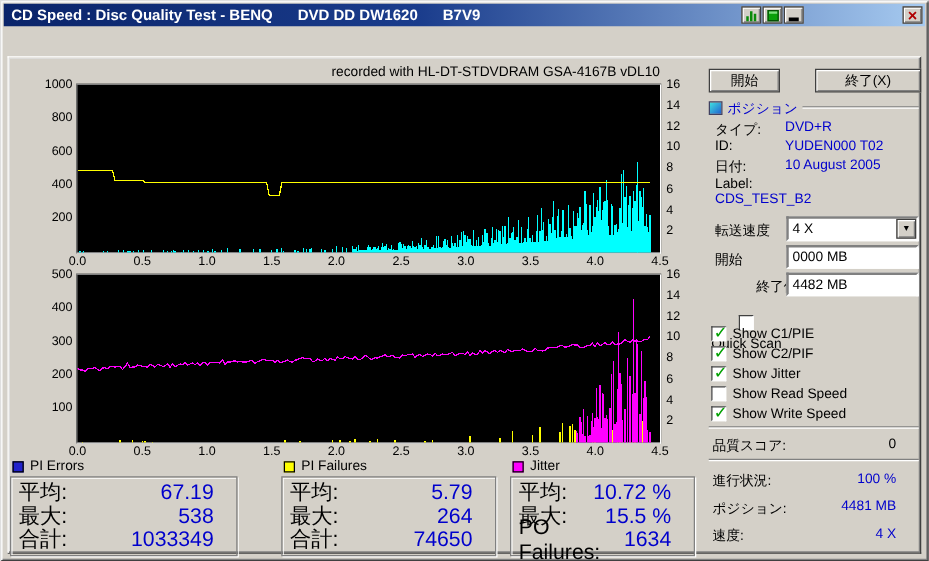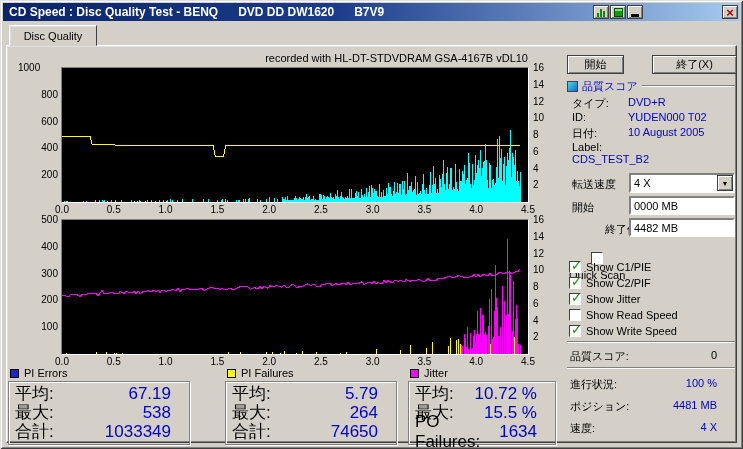--- a/index.html
+++ b/index.html
@@ -69,21 +69,20 @@
       <span class="icon-book"></span>
     </button>
     <button class="tbtn" style="left:624px;">
       <span class="icon-min"></span>
     </button>
     <button class="tbtn" style="right:2px;">
       <span class="icon-x">×</span>
     </button>
   </div>
 
-  <div class="tab">Disc Quality</div>
   <div class="panel"></div>
 
   <div class="chart-header">recorded with HL-DT-STDVDRAM GSA-4167B vDL10</div>
   <div class="plot" id="plot-top" style="left:61px;top:67px;">
       <svg width="466" height="134" viewBox="0 0 466 134" shape-rendering="crispEdges">
         <line x1="2" y1="134" x2="2" y2="132.7" stroke="#00ffff"></line>
         <line x1="4" y1="134" x2="4" y2="133.4" stroke="#00ffff"></line>
         <line x1="5" y1="134" x2="5" y2="132.6" stroke="#00ffff"></line>
         <line x1="21" y1="134" x2="21" y2="132.6" stroke="#00ffff"></line>
         <line x1="24" y1="134" x2="24" y2="133.1" stroke="#00ffff"></line>
@@ -467,21 +466,21 @@
         <line x1="458" y1="134" x2="458" y2="125.3" stroke="#ff00ff"></line>
         <polyline fill="none" stroke="#ff00ff" points="0,74.8 2,76.0 4,75.9 6,76.9 8,75.0 10,74.7 12,74.7 14,73.9 16,75.5 18,76.4 20,74.5 22,74.2 24,74.8 26,73.5 28,73.4 30,73.6 32,73.4 34,73.2 36,75.6 38,73.2 40,70.5 42,74.0 44,73.7 46,73.5 48,72.1 50,72.3 52,73.3 54,73.0 56,73.9 58,71.7 60,72.3 62,73.7 64,71.5 66,72.1 68,73.0 70,72.8 72,71.0 74,73.8 76,71.2 78,73.4 80,72.2 82,71.2 84,71.7 86,70.3 88,71.9 90,71.2 92,70.3 94,71.8 96,70.2 98,72.4 100,70.1 102,70.0 104,71.8 106,70.2 108,70.1 110,69.9 112,69.9 114,70.5 116,67.9 118,71.7 120,69.6 122,69.7 124,69.1 126,68.6 128,69.7 130,69.1 132,69.6 134,69.6 136,69.5 138,68.6 140,68.6 142,70.6 144,69.3 146,68.8 148,67.6 150,67.8 152,68.4 154,68.7 156,68.2 158,69.7 160,68.4 162,70.0 164,69.6 166,69.1 168,68.0 170,69.4 172,69.7 174,68.2 176,67.7 178,66.8 180,66.1 182,67.1 184,66.6 186,66.9 188,69.2 190,68.9 192,67.0 194,68.4 196,68.5 198,66.5 200,68.5 202,66.7 204,67.4 206,68.2 208,65.7 210,66.8 212,67.0 214,65.3 216,66.1 218,66.7 220,67.2 222,64.8 224,67.3 226,67.8 228,66.3 230,64.5 232,65.1 234,67.2 236,67.4 238,66.1 240,66.6 242,65.2 244,64.8 246,63.8 248,65.2 250,65.1 252,64.2 254,66.0 256,66.0 258,66.5 260,64.0 262,64.8 264,63.8 266,63.5 268,63.2 270,66.0 272,64.3 274,63.7 276,65.1 278,64.2 280,63.3 282,63.5 284,64.8 286,62.4 288,64.6 290,64.2 292,63.1 294,63.9 296,63.7 298,62.8 300,61.8 302,64.5 304,63.8 306,62.6 308,62.6 310,63.6 312,61.6 314,64.1 316,62.5 318,63.3 320,63.5 322,60.5 324,62.4 326,60.7 328,61.7 330,63.0 332,61.0 334,60.4 336,62.0 338,60.3 340,61.0 342,62.1 344,59.6 346,60.8 348,61.2 350,60.5 352,60.6 354,60.6 356,59.2 358,60.1 360,61.2 362,61.5 364,60.8 366,58.6 368,60.3 370,60.3 372,60.8 374,60.4 376,58.5 378,58.2 380,58.3 382,58.2 384,57.5 386,56.7 388,56.6 390,57.8 392,57.3 394,56.6 396,55.8 398,56.0 400,56.0 402,57.9 404,58.0 406,57.5 408,56.2 410,56.6 412,54.6 414,57.1 416,54.5 418,56.5 420,55.5 422,54.0 424,55.7 426,55.8 428,53.6 430,55.5 432,55.3 434,55.1 436,53.6 438,51.8 440,53.0 442,53.9 444,51.9 446,52.9 448,52.8 450,53.5 452,52.6 454,51.3 456,51.7 458,49.0"></polyline>
       </svg>
     </div>
 
   <button class="btn" style="left:567px;top:55px;width:57px;height:19px;">開始</button>
   <button class="btn" style="left:652px;top:55px;width:85px;height:19px;">終了(X)</button>
 
   <div class="sec" style="top:80px;">
     <span class="sec-icon"></span>
-    <span class="t">品質スコア</span>
+    <span class="t">ポジション</span>
     <span class="rule"></span>
   </div>
   <div class="irow" style="top:96px;">
     <span class="il">タイプ:</span>
     <span class="iv blue">DVD+R</span>
   </div>
   <div class="irow" style="top:111px;">
     <span class="il">ID:</span>
     <span class="iv blue">YUDEN000 T02</span>
   </div>
@@ -616,21 +615,21 @@
           <span>最大:</span>
           <span class="blue">15.5 %</span>
         </div>
       <div class="srow">
           <span>PO Failures:</span>
           <span class="blue">1634</span>
         </div>
     </div>
   </div>
 
-<div class="tick" style="left: 18px; width: 40px; top: 62px;">1000</div>
+<div class="tick" style="left: 18px; width: 40px; text-align: right; top: 62px;">1000</div>
     <div class="tick" style="left: 18px; width: 40px; text-align: right; top: 88.8px;">800</div>
     <div class="tick" style="left: 18px; width: 40px; text-align: right; top: 115.6px;">600</div>
     <div class="tick" style="left: 18px; width: 40px; text-align: right; top: 142.4px;">400</div>
     <div class="tick" style="left: 18px; width: 40px; text-align: right; top: 169.2px;">200</div>
     <div class="tick" style="left: 533px; width: 28px; top: 62px;">16</div>
     <div class="tick" style="left: 533px; width: 28px; top: 78.75px;">14</div>
     <div class="tick" style="left: 533px; width: 28px; top: 95.5px;">12</div>
     <div class="tick" style="left: 533px; width: 28px; top: 112.25px;">10</div>
     <div class="tick" style="left: 533px; width: 28px; top: 129px;">8</div>
     <div class="tick" style="left: 533px; width: 28px; top: 145.75px;">6</div>

